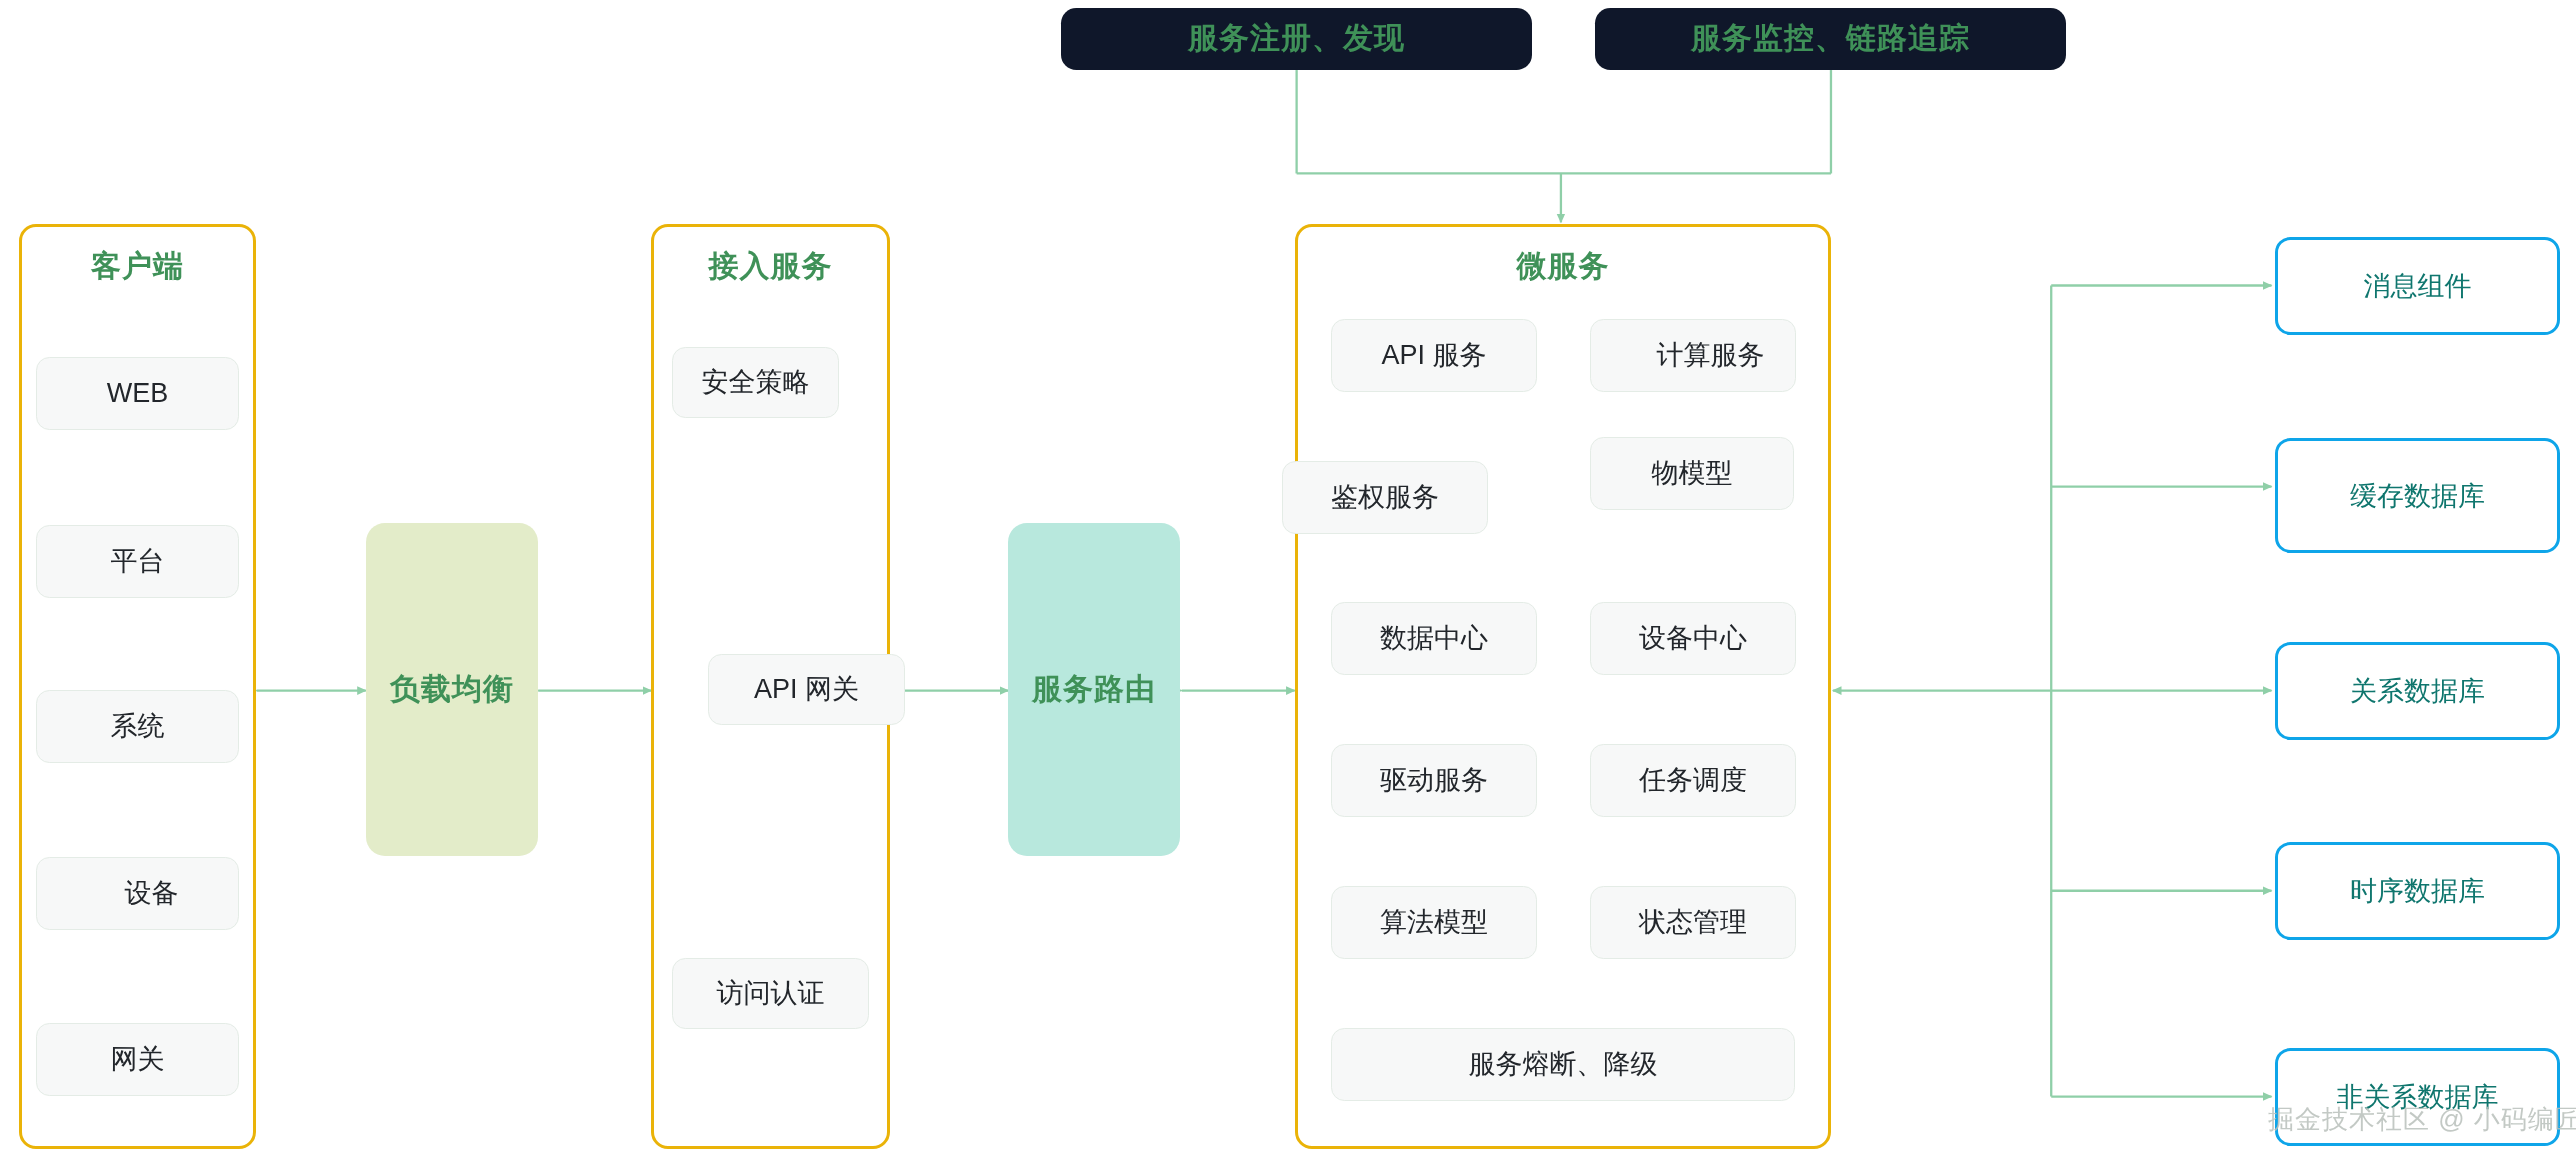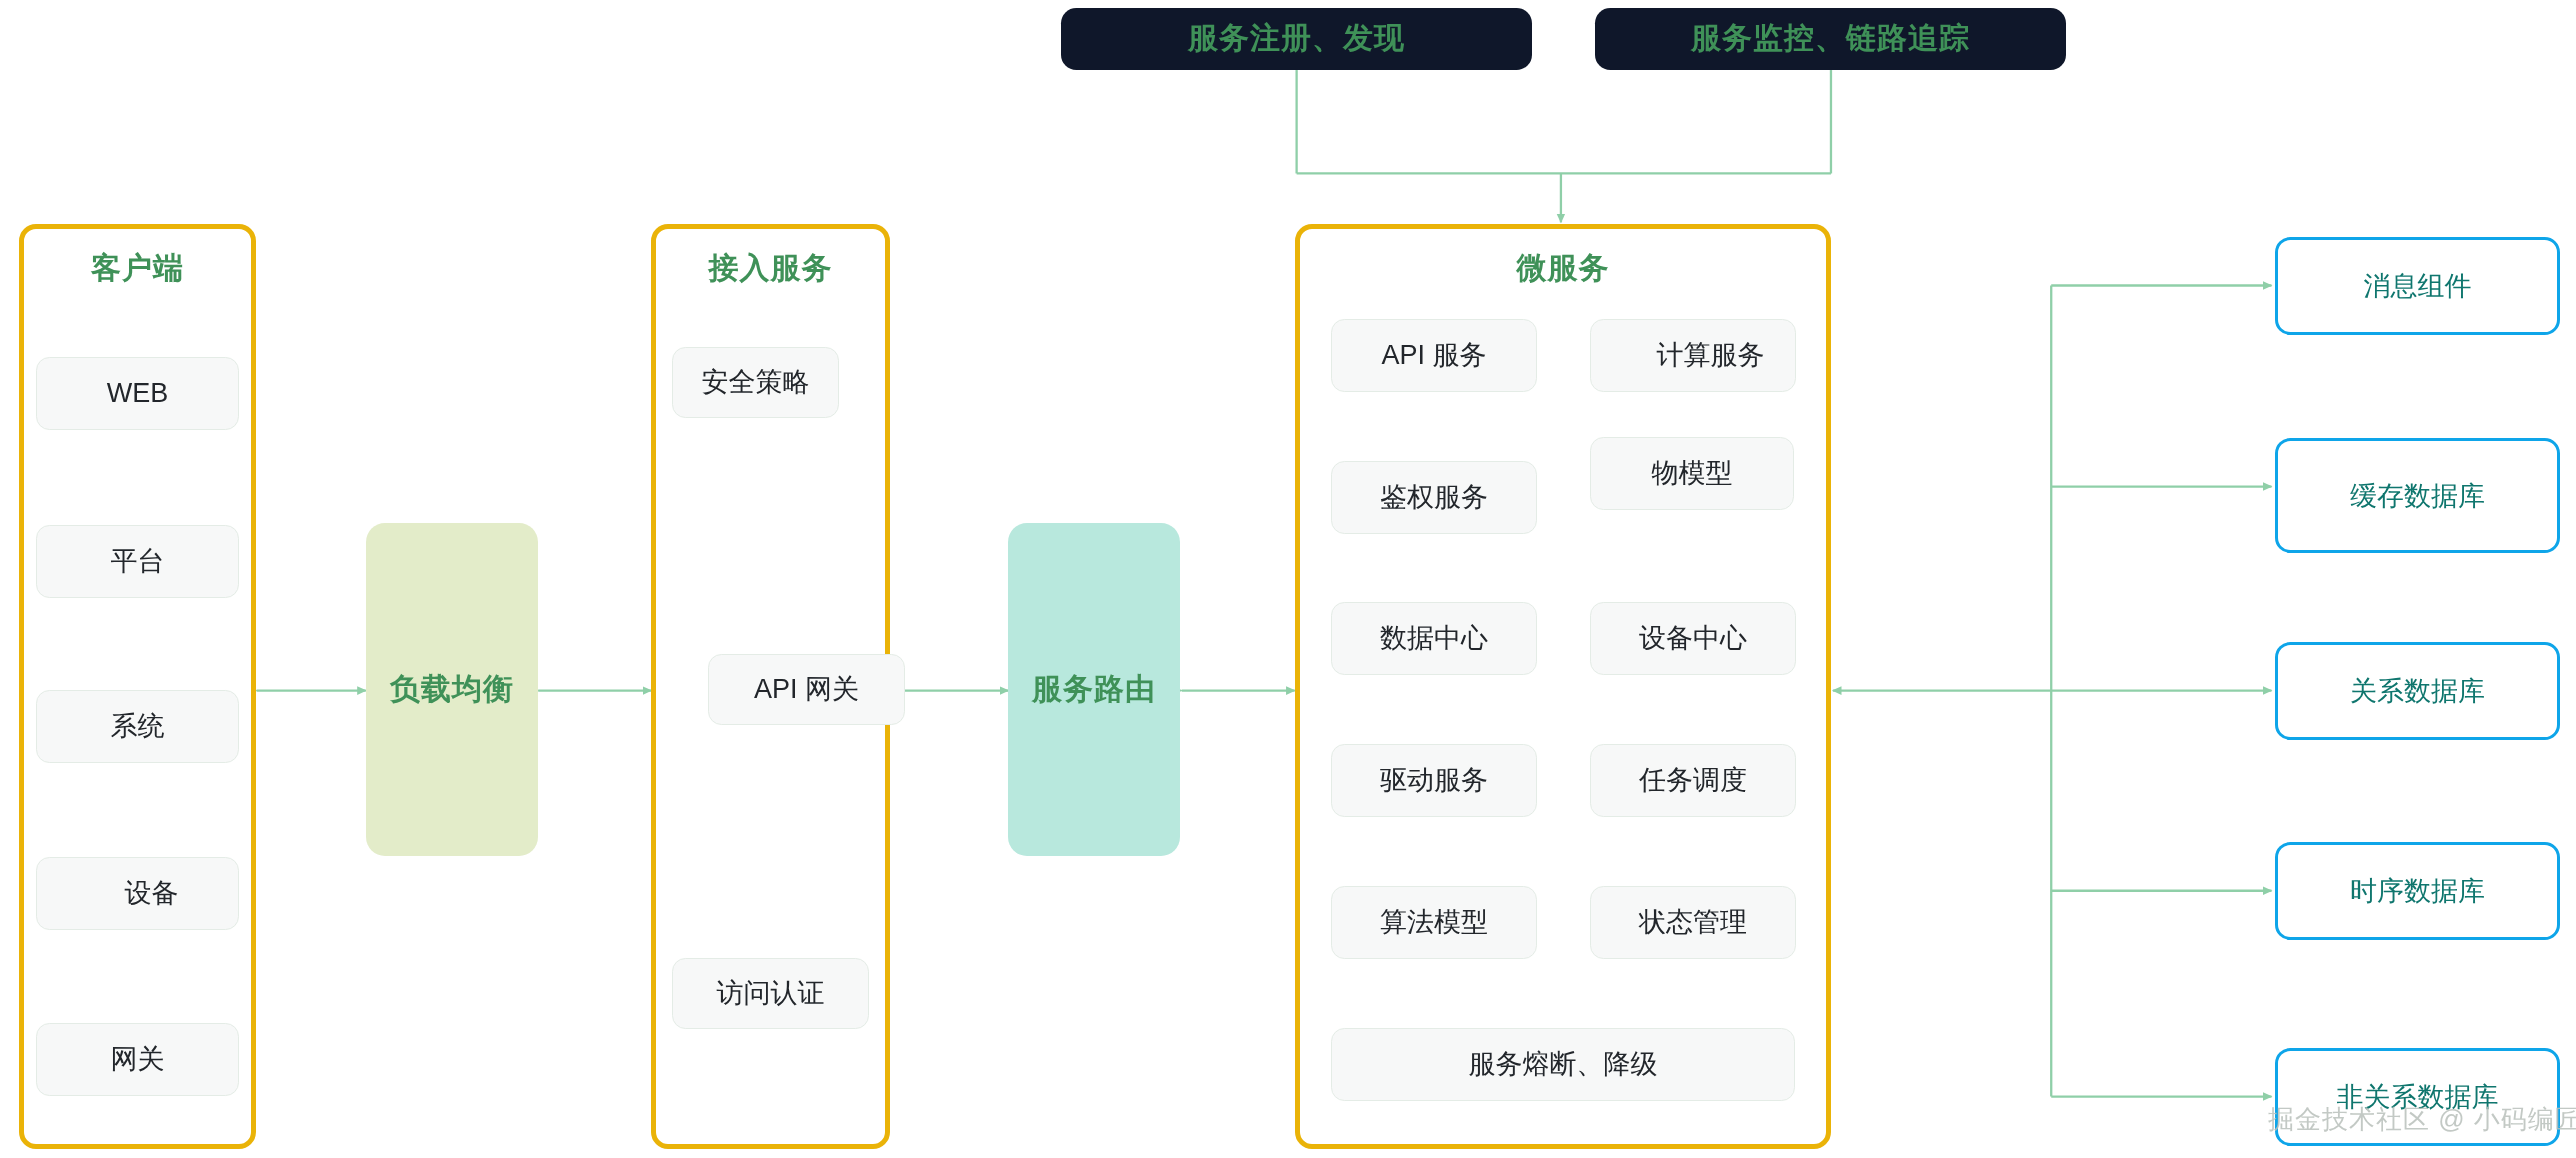--- a/index.html
+++ b/index.html
@@ -11,21 +11,21 @@
     position:relative;
     width:2576px;
     height:1159px;
     background:#ffffff;
     overflow:hidden;
   }
 
   
   .panel{
     position:absolute;
-    border:5px solid #eab308;
+    border:3px solid #eab308;
     border-radius:17px;
     background:#ffffff;
     box-sizing:border-box;
   }
   .panel-title{
     position:absolute;
     left:0; right:0;
     top:19px;
     text-align:center;
     color:#3f9158;
@@ -204,21 +204,21 @@
     <div class="panel-title">微服务</div>
   </div>
 
   <div class="chip" style="left:1331px;top:319px;width:206px;height:73px;">
     <span>API 服务</span>
   </div>
   <div class="chip" style="left:1590px;top:319px;width:206px;height:73px;padding-left:35px;">
     <span>计算服务</span>
   </div>
 
-  <div class="chip" style="left:1331px;top:461px;width:206px;height:73px;">
+  <div class="chip" style="left:1282px;top:461px;width:206px;height:73px;">
     <span>鉴权服务</span>
   </div>
   <div class="chip" style="left:1590px;top:437px;width:204px;height:73px;">
     <span>物模型</span>
   </div>
 
   <div class="chip" style="left:1331px;top:602px;width:206px;height:73px;">
     <span>数据中心</span>
   </div>
   <div class="chip" style="left:1590px;top:602px;width:206px;height:73px;">

